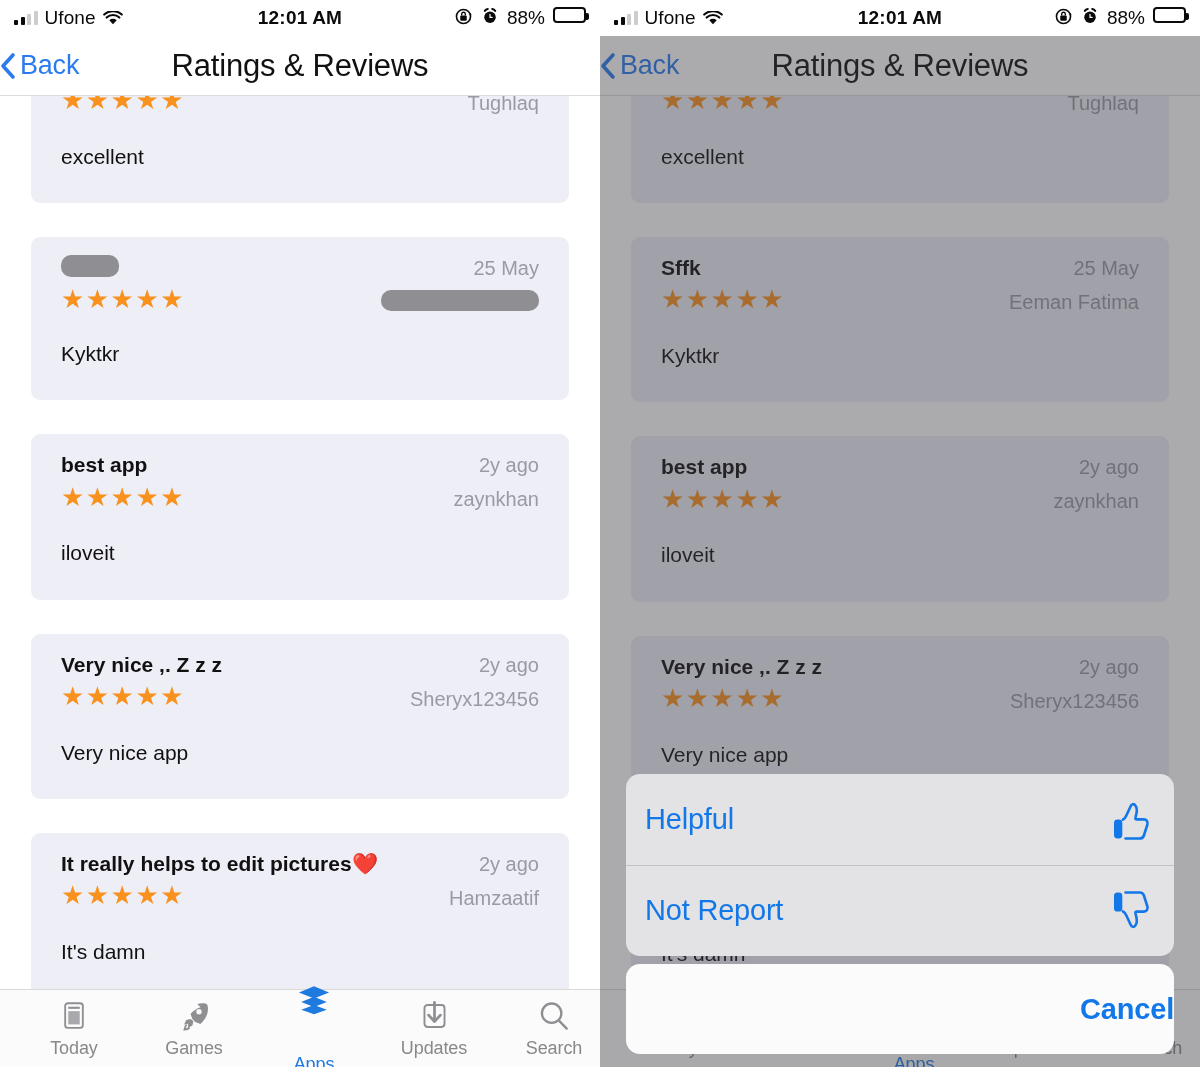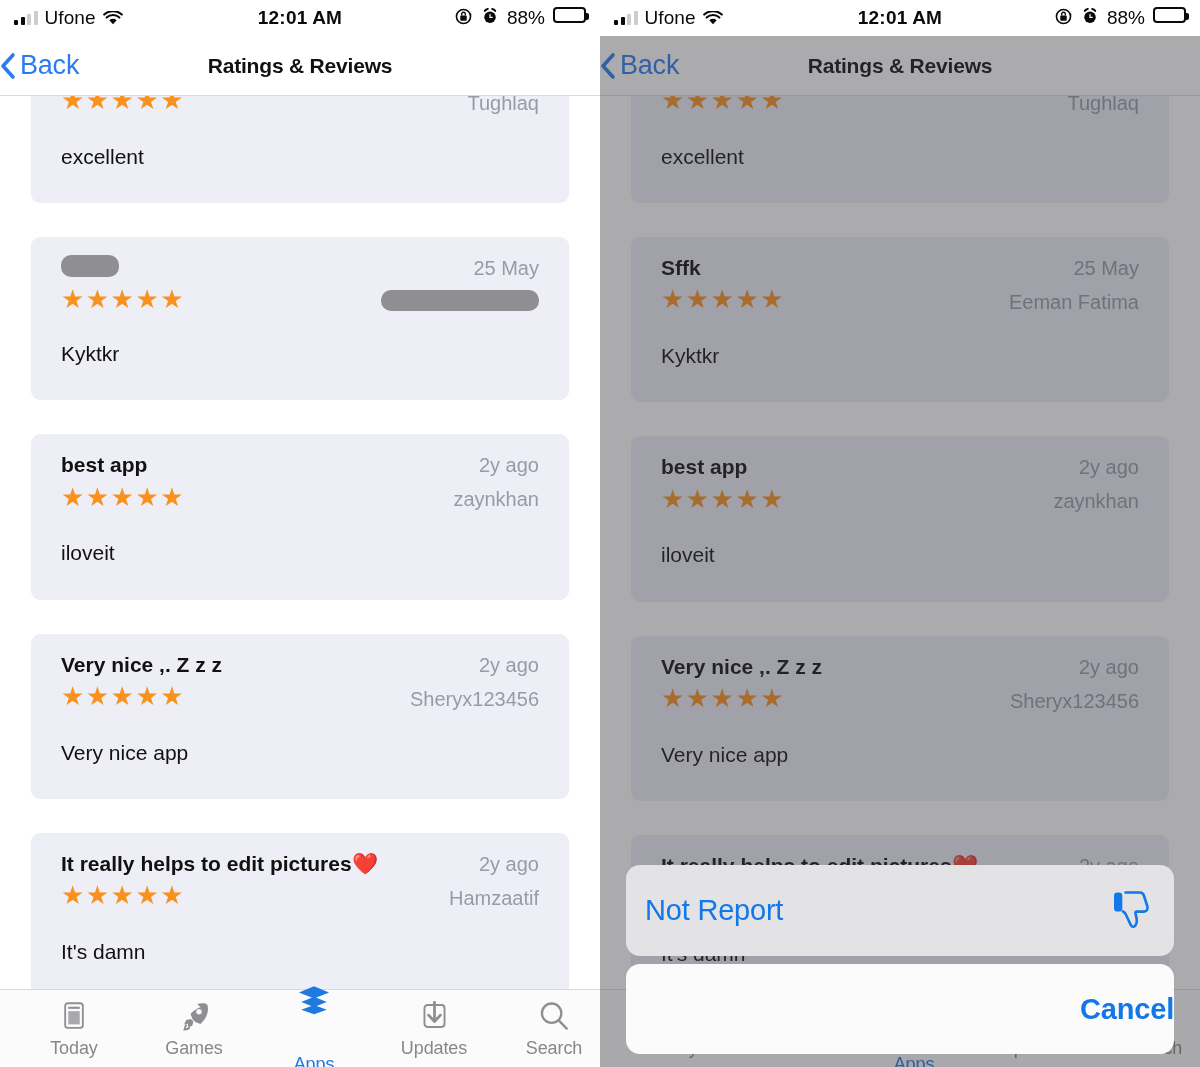--- a/index.html
+++ b/index.html
@@ -43,21 +43,21 @@
   
   .navbar {
     position:relative; height:60px; display:flex; align-items:center;
     background:#fff; border-bottom:1px solid #dcdcdc; z-index:40;
   }
   .back { display:flex; align-items:center; gap:4px; cursor:pointer; }
   .chev { width:16px; height:28px; }
   .back-label { font-size:27px; color:#2b7bf0; letter-spacing:-.2px; }
   .nav-title {
     position:absolute; left:0; right:0; text-align:center;
-    font-size:21px; font-weight:700; color:#111; letter-spacing:-.2px;
+    font-size:31px; font-weight:400; color:#111; letter-spacing:-.2px;
     pointer-events:none;
   }
 
   
   .content { position:absolute; top:0; left:0; right:0; bottom:0; z-index:5; }
   .list { position:absolute; top:76px; left:0; right:0; padding:0 31px; }
   .card {
     background:#eeeef6; border-radius:9px;
     padding:18px 30px 34px 30px; margin-bottom:34px;
     position:relative;
@@ -499,20 +499,29 @@
           </span>
       <span class="lbl">Search</span>
         </div>
       </div>
 
     <div class="dim"></div>
 
     <div class="sheet">
       <div class="sheet-group" id="sheet-options">
           <div class="sheet-row">
+      <span class="txt">Helpful</span>
+      <span class="gl">
+              <svg viewBox="0 0 46 46" width="46" height="46">
+      <path d="M16.5 41.5h14.2c2 0 3.6-1.1 4.2-3l3.5-11c.8-2.6-.8-5.1-3.5-5.1h-7.4c-.8 0-1.3-.7-1.1-1.4l1.1-4.9c.7-3.3.1-6.2-1.5-8-1.3-1.5-3.3-1.2-4.1.6L17 19.3c-.6 1.4-1.8 2.6-3.1 3.4" fill="none" stroke="#1277e8" stroke-width="2.6" stroke-linejoin="round" stroke-linecap="round"></path>
+      <rect x="5" y="22.4" width="8.3" height="19.1" rx="3.4" fill="#1277e8"></rect>
+    </svg>
+            </span>
+          </div>
+          <div class="sheet-row">
       <span class="txt">Not Report</span>
       <span class="gl">
               <svg viewBox="0 0 46 46" width="46" height="46">
       <path d="M16.5 4.5h14.2c2 0 3.6 1.1 4.2 3l3.5 11c.8 2.6-.8 5.1-3.5 5.1h-7.4c-.8 0-1.3.7-1.1 1.4l1.1 4.9c.7 3.3.1 6.2-1.5 8-1.3 1.5-3.3 1.2-4.1-.6L17 26.7c-.6-1.4-1.8-2.6-3.1-3.4" fill="none" stroke="#1277e8" stroke-width="2.6" stroke-linejoin="round" stroke-linecap="round"></path>
       <rect x="5" y="4.5" width="8.3" height="19.1" rx="3.4" fill="#1277e8"></rect>
     </svg>
             </span>
           </div>
         </div>
       <div class="sheet-cancel">

